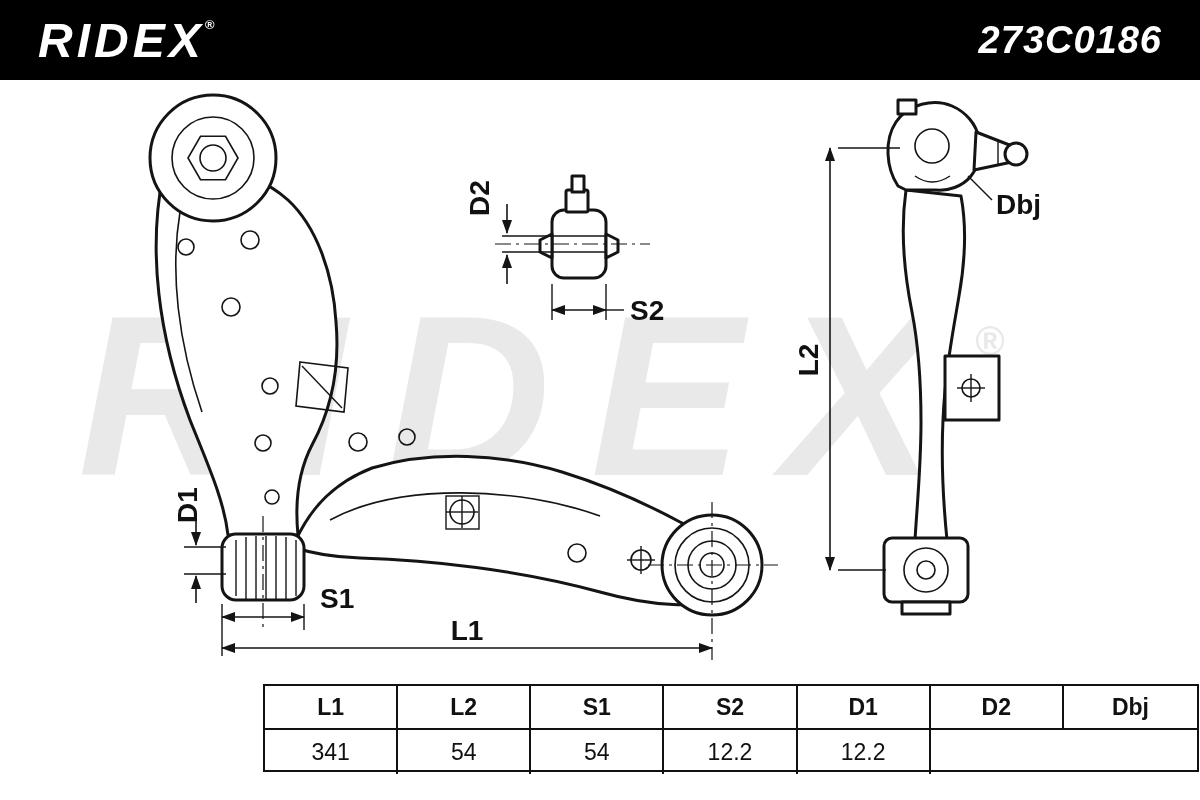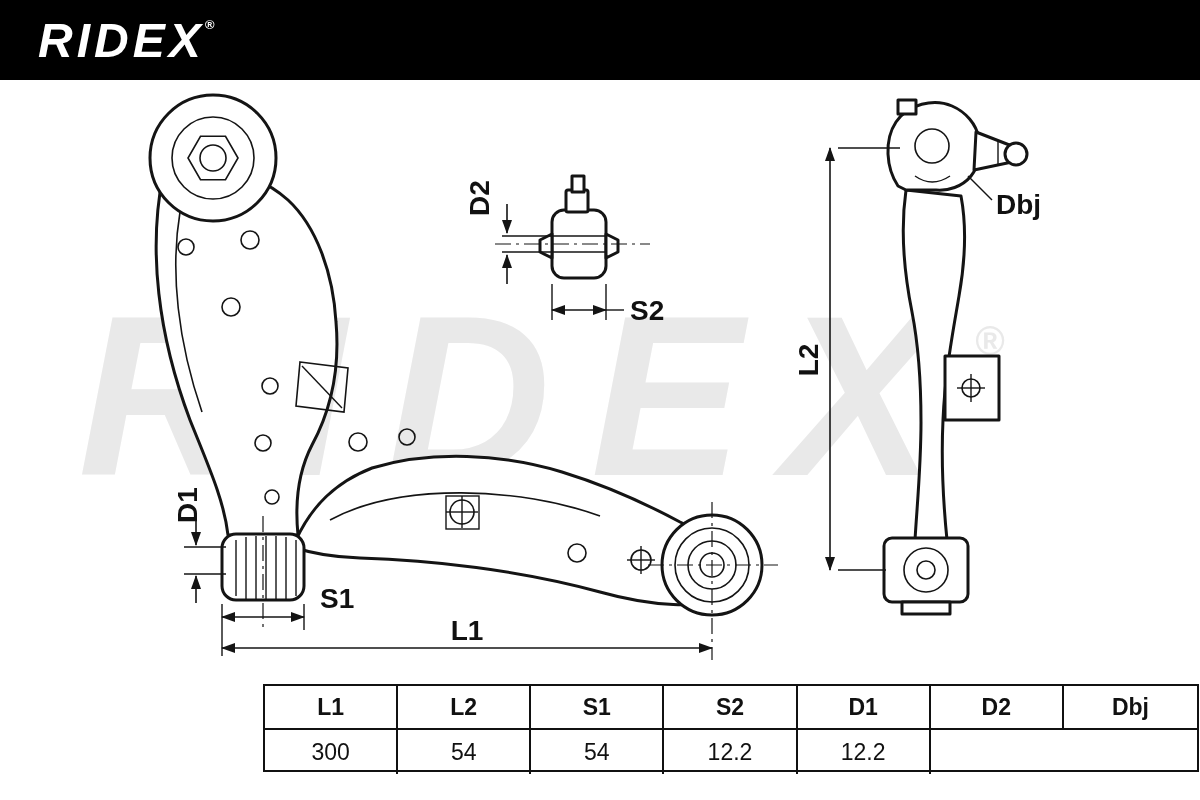--- a/index.html
+++ b/index.html
@@ -196,30 +196,31 @@
         <line class="thin" x1="838" y1="148" x2="900" y2="148"></line>
         <line class="thin" x1="838" y1="570" x2="886" y2="570"></line>
         <line class="dim" x1="830" y1="148" x2="830" y2="570" marker-start="url(#arr)" marker-end="url(#arr)"></line>
         <text class="dimtext" transform="translate(818,360) rotate(-90)" text-anchor="middle">L2</text>
       </g>
     </g>
   </svg>
 
   <header class="titlebar">
     <div class="logo"><span>RIDEX</span><sup>®</sup></div>
+    <div class="partno">273C0186</div>
   </header>
 
   <div class="spec-table">
     <div class="cell hdr">L1</div>
     <div class="cell hdr">L2</div>
     <div class="cell hdr">S1</div>
     <div class="cell hdr">S2</div>
     <div class="cell hdr">D1</div>
     <div class="cell hdr">D2</div>
     <div class="cell hdr">Dbj</div>
-    <div class="cell val">300</div>
+    <div class="cell val">341</div>
     <div class="cell val">54</div>
     <div class="cell val">54</div>
     <div class="cell val">12.2</div>
     <div class="cell val">12.2</div>
   </div>
 
 </div>
 
 </body></html>

